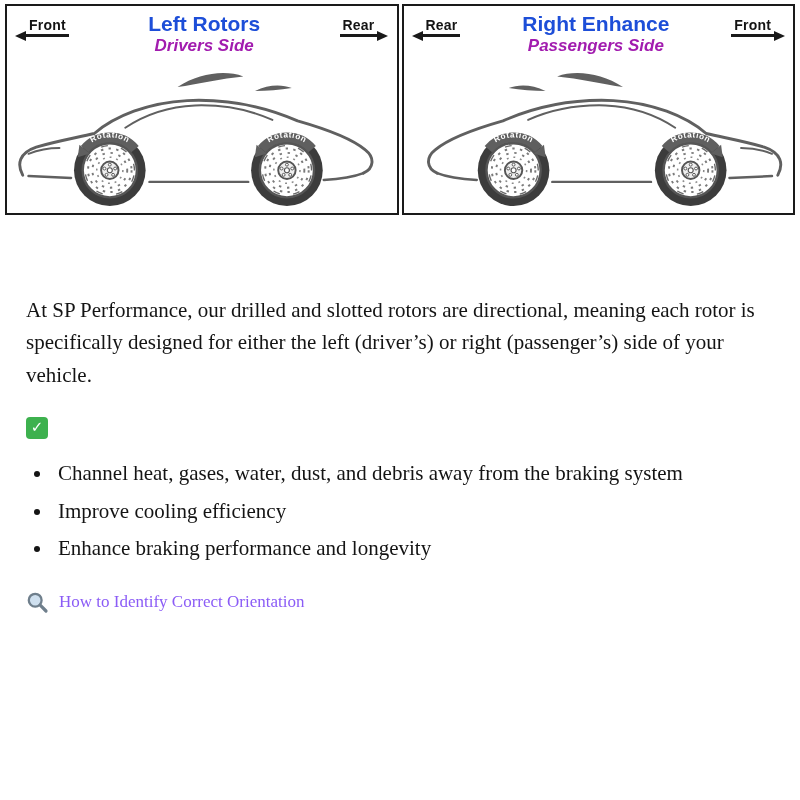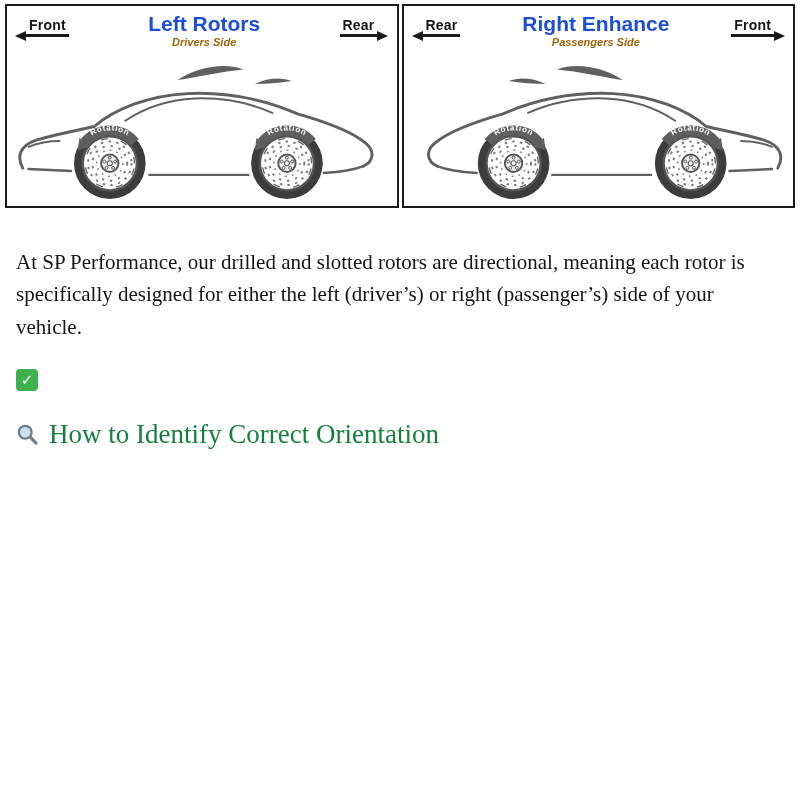--- a/index.html
+++ b/index.html
@@ -38,44 +38,44 @@
   .tri {
     width: 0; height: 0;
     border-top: 5px solid transparent;
     border-bottom: 5px solid transparent;
     margin-bottom: -4px;
   }
   .tri-left  { border-right: 11px solid #1a1a1a; }
   .tri-right { border-left: 11px solid #1a1a1a; }
   .title-block { text-align: center; line-height: 1.15; }
   .panel-title { font-size: 21px; font-weight: 700; color: #1d4ed8; }
-  .panel-subtitle { font-size: 11px; font-weight: 700; font-style: italic; color: #a16207; }
+  .panel-subtitle { font-size: 17px; font-weight: 700; font-style: italic; color: #a21caf; }
 
   .car-svg { width: 100%; height: auto; display: block; margin-top: 2px; }
   .rot-text {
     font-family: "Liberation Sans", sans-serif;
     font-size: 8.5px;
     font-weight: 700;
     fill: #ffffff;
     letter-spacing: .6px;
   }
 
   
-  .content { padding: 14px 27px 12px 16px; font-size: 21px; line-height: 1.55; }
+  .content { padding: 14px 27px 12px 26px; font-size: 21px; line-height: 1.55; margin-top: 41px; }
   .content p { margin: 8px 0 20px 0; }
   .heading {
     display: flex;
     align-items: center;
     gap: 10px;
     margin: 26px 0 18px 0;
     font-size: 21.5px;
     line-height: 1.3;
   }
   .bold-heading  { font-weight: 700; }
-  .light-heading { font-weight: 400; font-size: 27px; color: #15803d; }
+  .light-heading { font-weight: 400; font-size: 17px; color: #8b5cf6; }
   .check-icon {
     width: 22px; height: 22px;
     background: #3db14e;
     border-radius: 4px;
     color: #fff;
     display: inline-flex;
     align-items: center;
     justify-content: center;
     font-family: "DejaVu Sans", sans-serif;
     font-size: 15px;
@@ -198,20 +198,25 @@
 
 <div class="content">
 
   <p>At SP Performance, our drilled and slotted rotors are directional, meaning each rotor is specifically designed for either the left (driver’s) or right (passenger’s) side of your vehicle.</p>
 
   <h3 class="heading bold-heading">
     <span class="check-icon">✓</span>
   </h3>
 
 
+  <ul class="bullets">
+    <li>Channel heat, gases, water, dust, and debris away from the braking system</li>
+    <li>Improve cooling efficiency</li>
+    <li>Enhance braking performance and longevity</li>
+  </ul>
 
   <h3 class="heading light-heading">
     <svg class="mag-icon" width="23" height="23" viewBox="0 0 23 23">
       <circle cx="9.2" cy="9.2" r="6.4" fill="#cfe0ef" stroke="#6f7f8c" stroke-width="2.3"></circle>
       <line x1="14.2" y1="14.2" x2="20" y2="20" stroke="#6f7f8c" stroke-width="3.2" stroke-linecap="round"></line>
     </svg>
     <span>How to Identify Correct Orientation</span>
   </h3>
 
 

